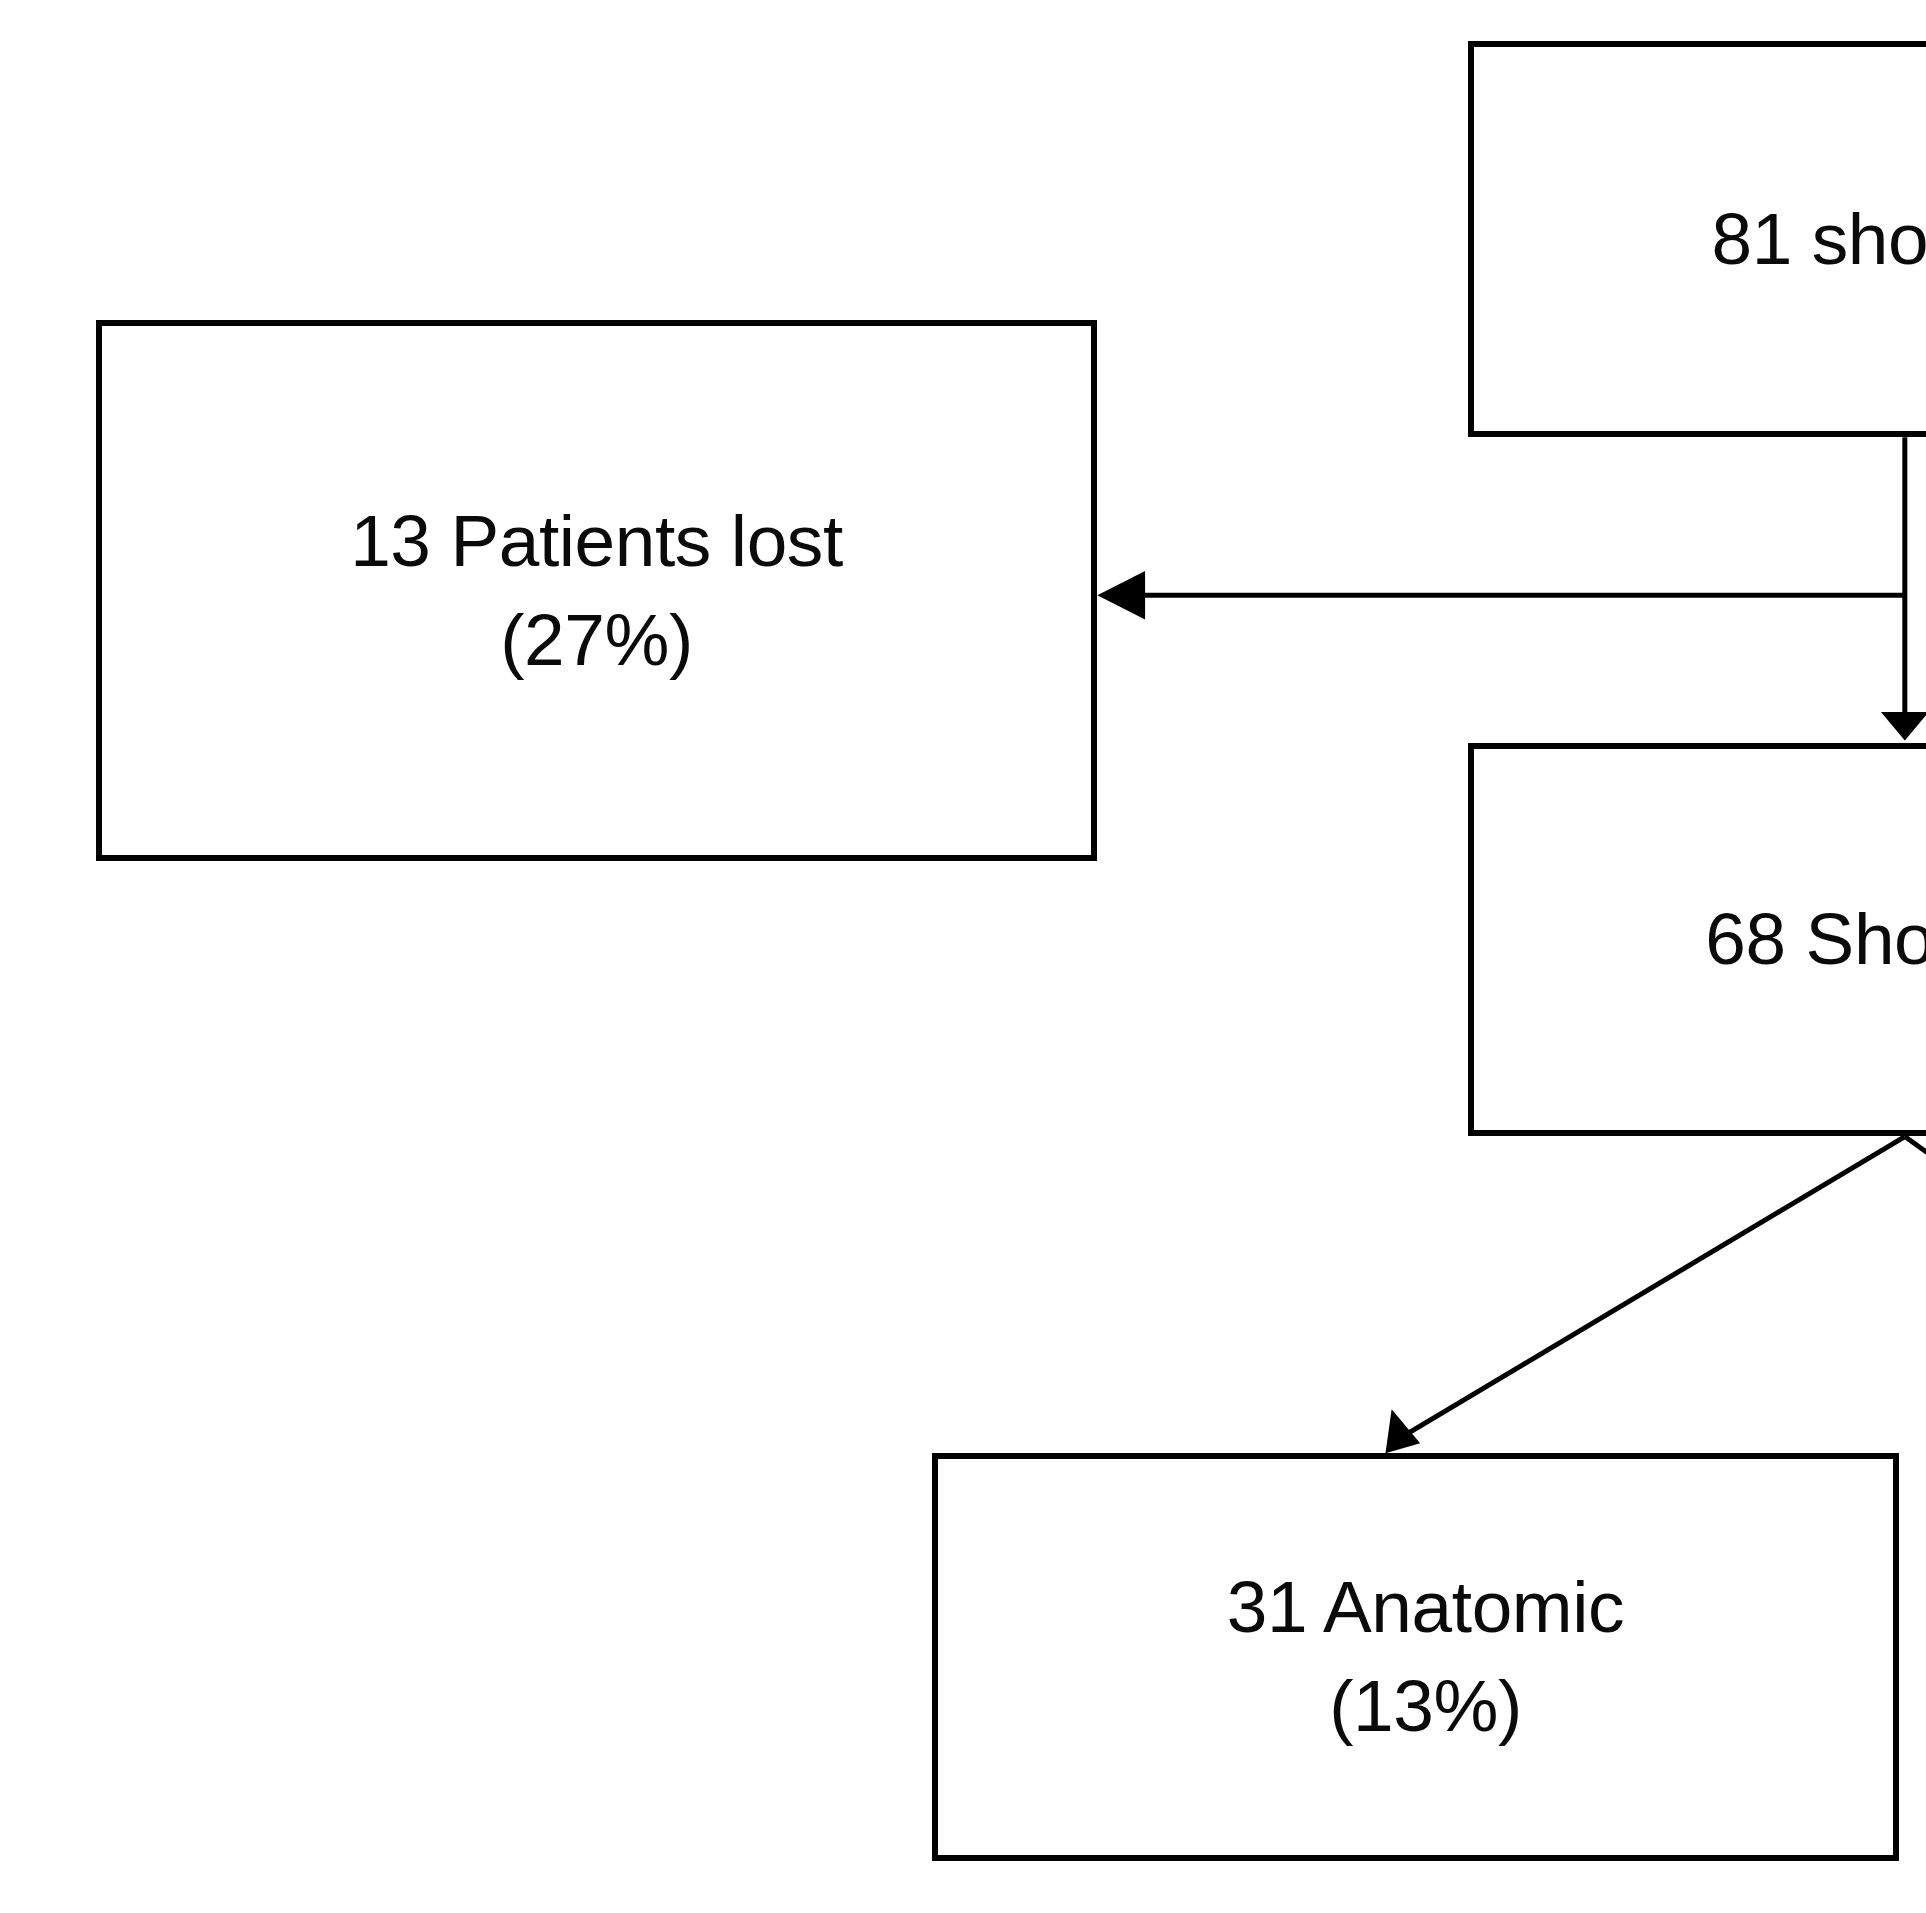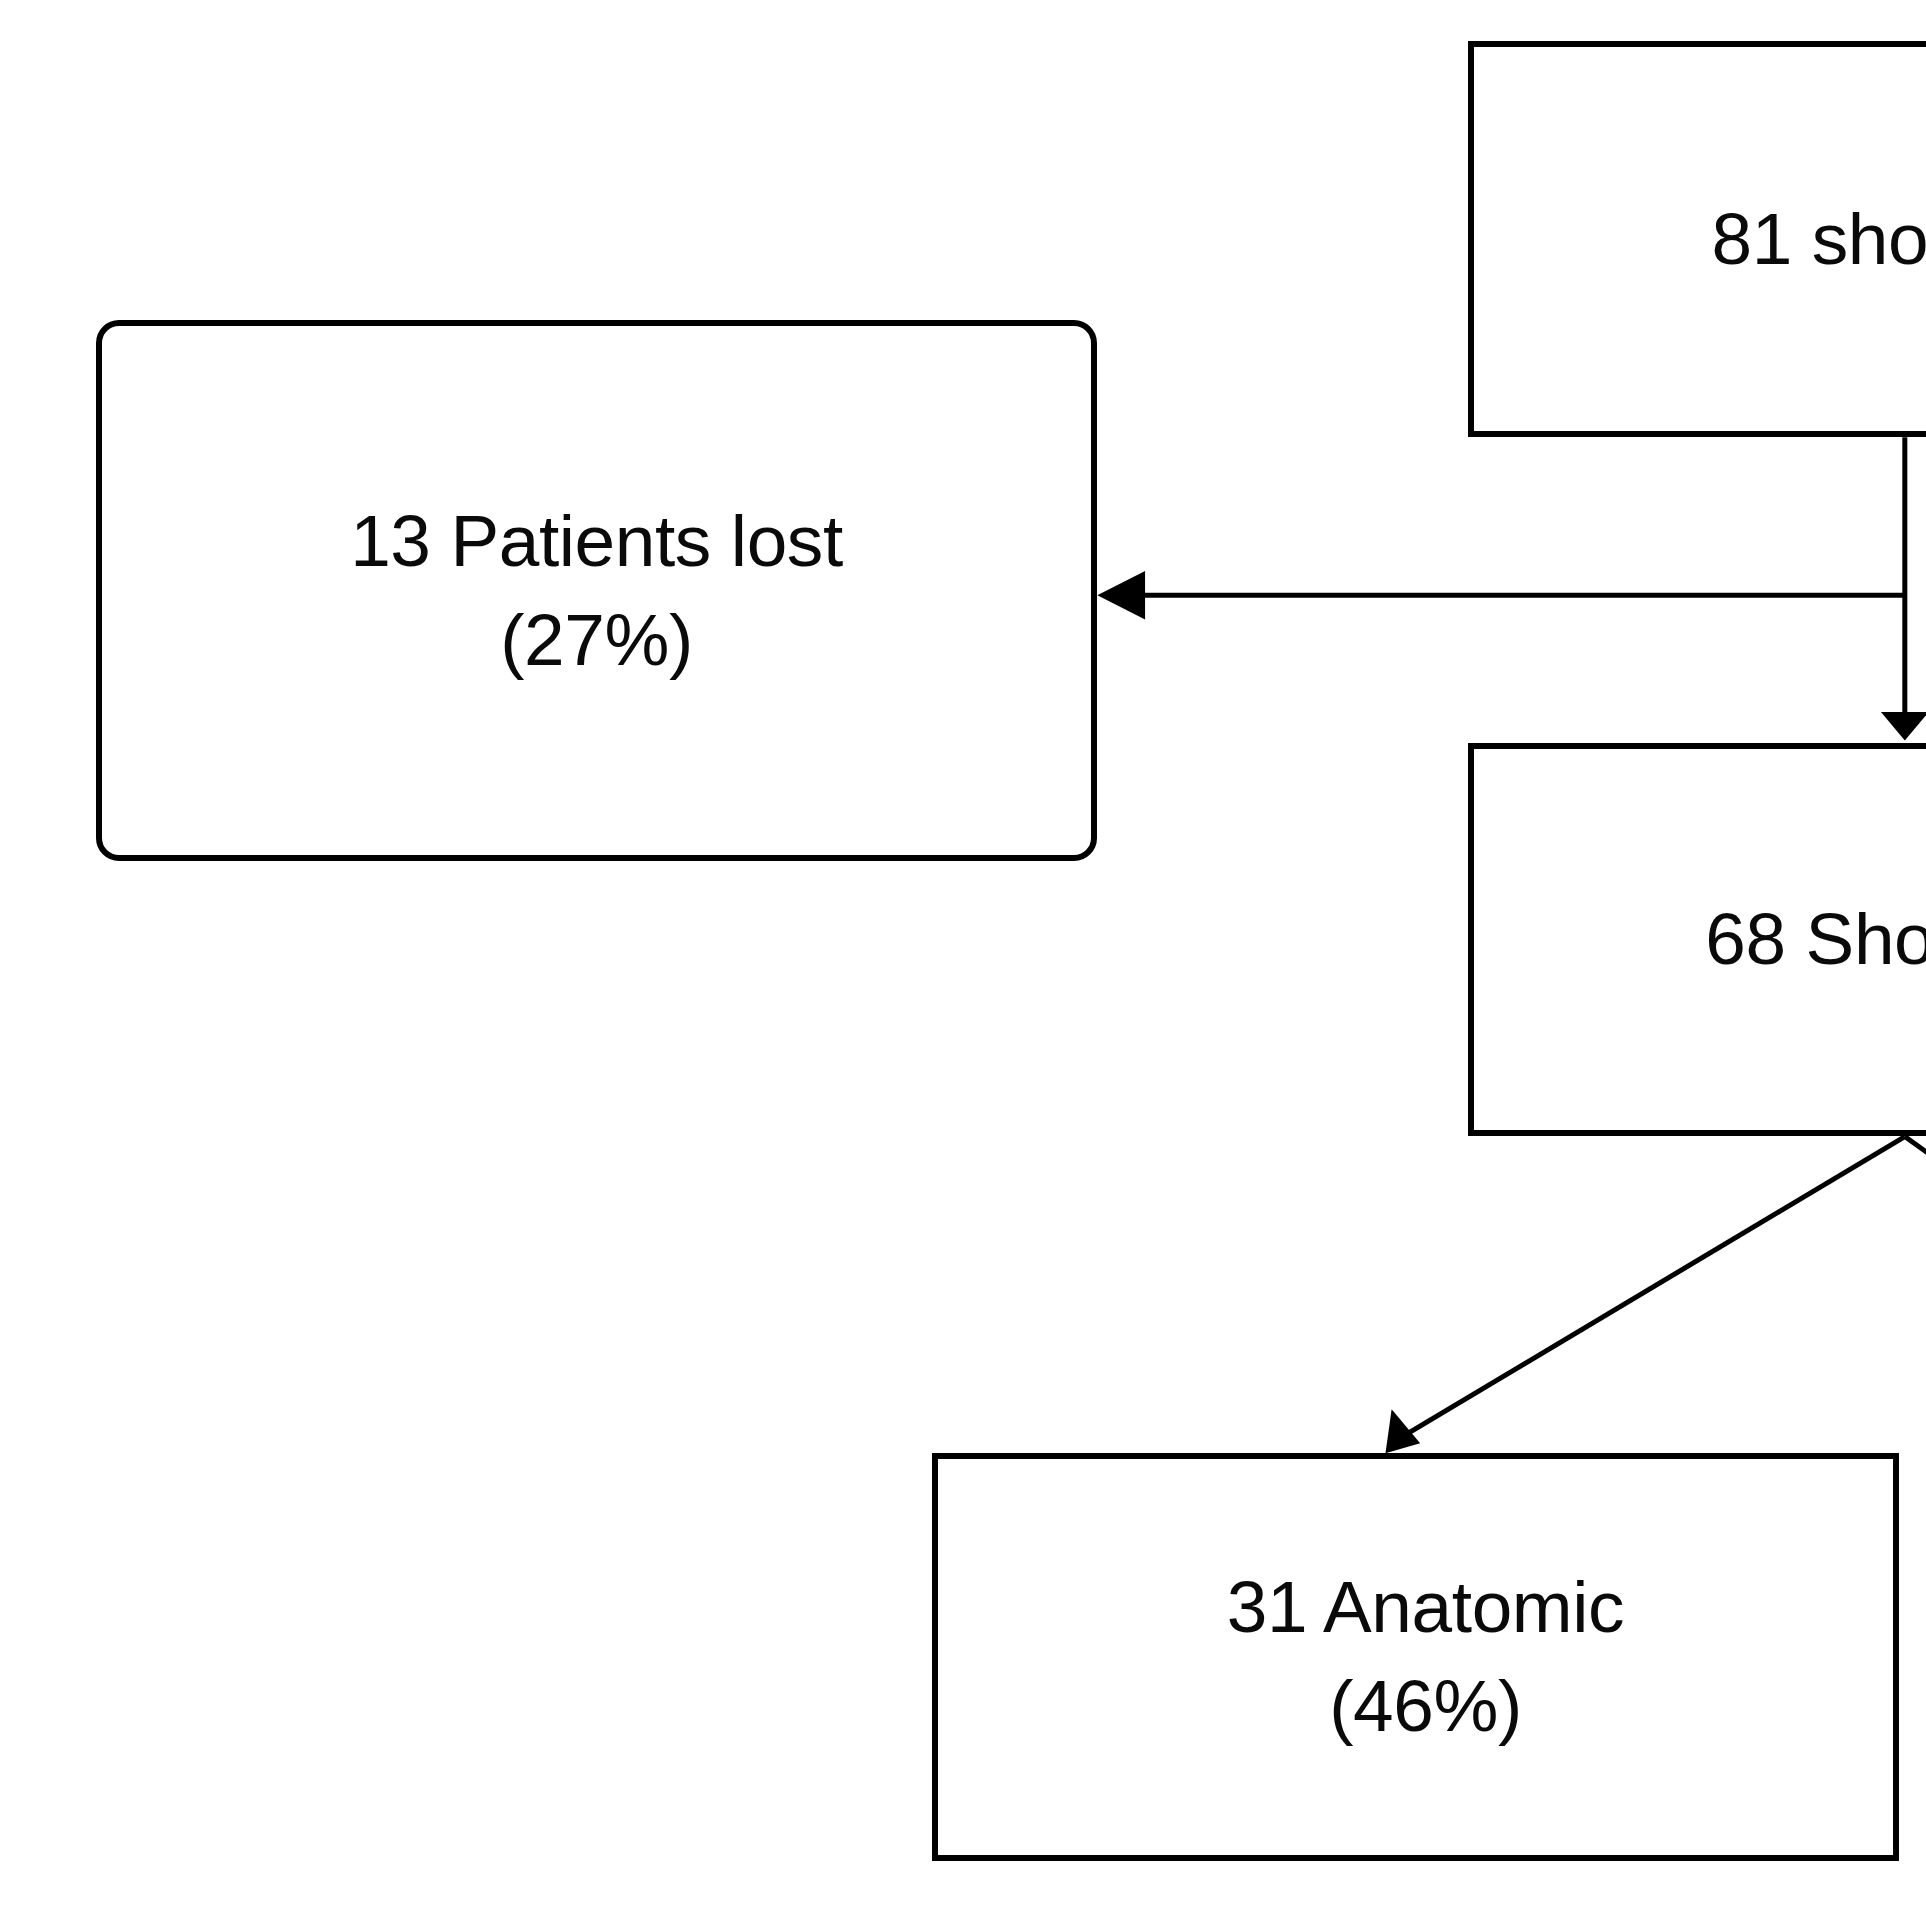--- a/index.html
+++ b/index.html
@@ -32,21 +32,21 @@
   .box-line {
     display: block;
     font-size: 73px;
     line-height: 1.35;
     font-weight: 400;
     letter-spacing: -0.4px;
     white-space: nowrap;
   }
   
   #box-top-cohort   { left: 1468px; top: 41px;  width: 864px; height: 396px; }
-  #box-lost-followup{ left: 96px;  top: 320px;  width: 1001px; height: 541px; border-radius: 23px; }
+  #box-lost-followup{ left: 96px;  top: 320px;  width: 1001px; height: 541px; }
   #box-followed     { left: 1468px; top: 743px; width: 864px; height: 393px; }
   #box-anatomic     { left: 932px; top: 1453px; width: 967px; height: 408px; padding-left: 20px; }
 
   #box-top-cohort .box-line,
   #box-followed .box-line { text-align: left; align-self: center; }
 
   .connector-layer {
     position: absolute;
     left: 0;
     top: 0;
@@ -92,17 +92,17 @@
     <span class="box-line">13 Patients lost</span>
     <span class="box-line">(27%)</span>
   </div>
 
   <div class="flow-box" id="box-followed">
     <span class="box-line">68 Shoulder</span>
   </div>
 
   <div class="flow-box" id="box-anatomic">
     <span class="box-line">31 Anatomic</span>
-    <span class="box-line">(46%)</span>
+    <span class="box-line">(13%)</span>
   </div>
 
 </div>
 
 
 </body></html>

